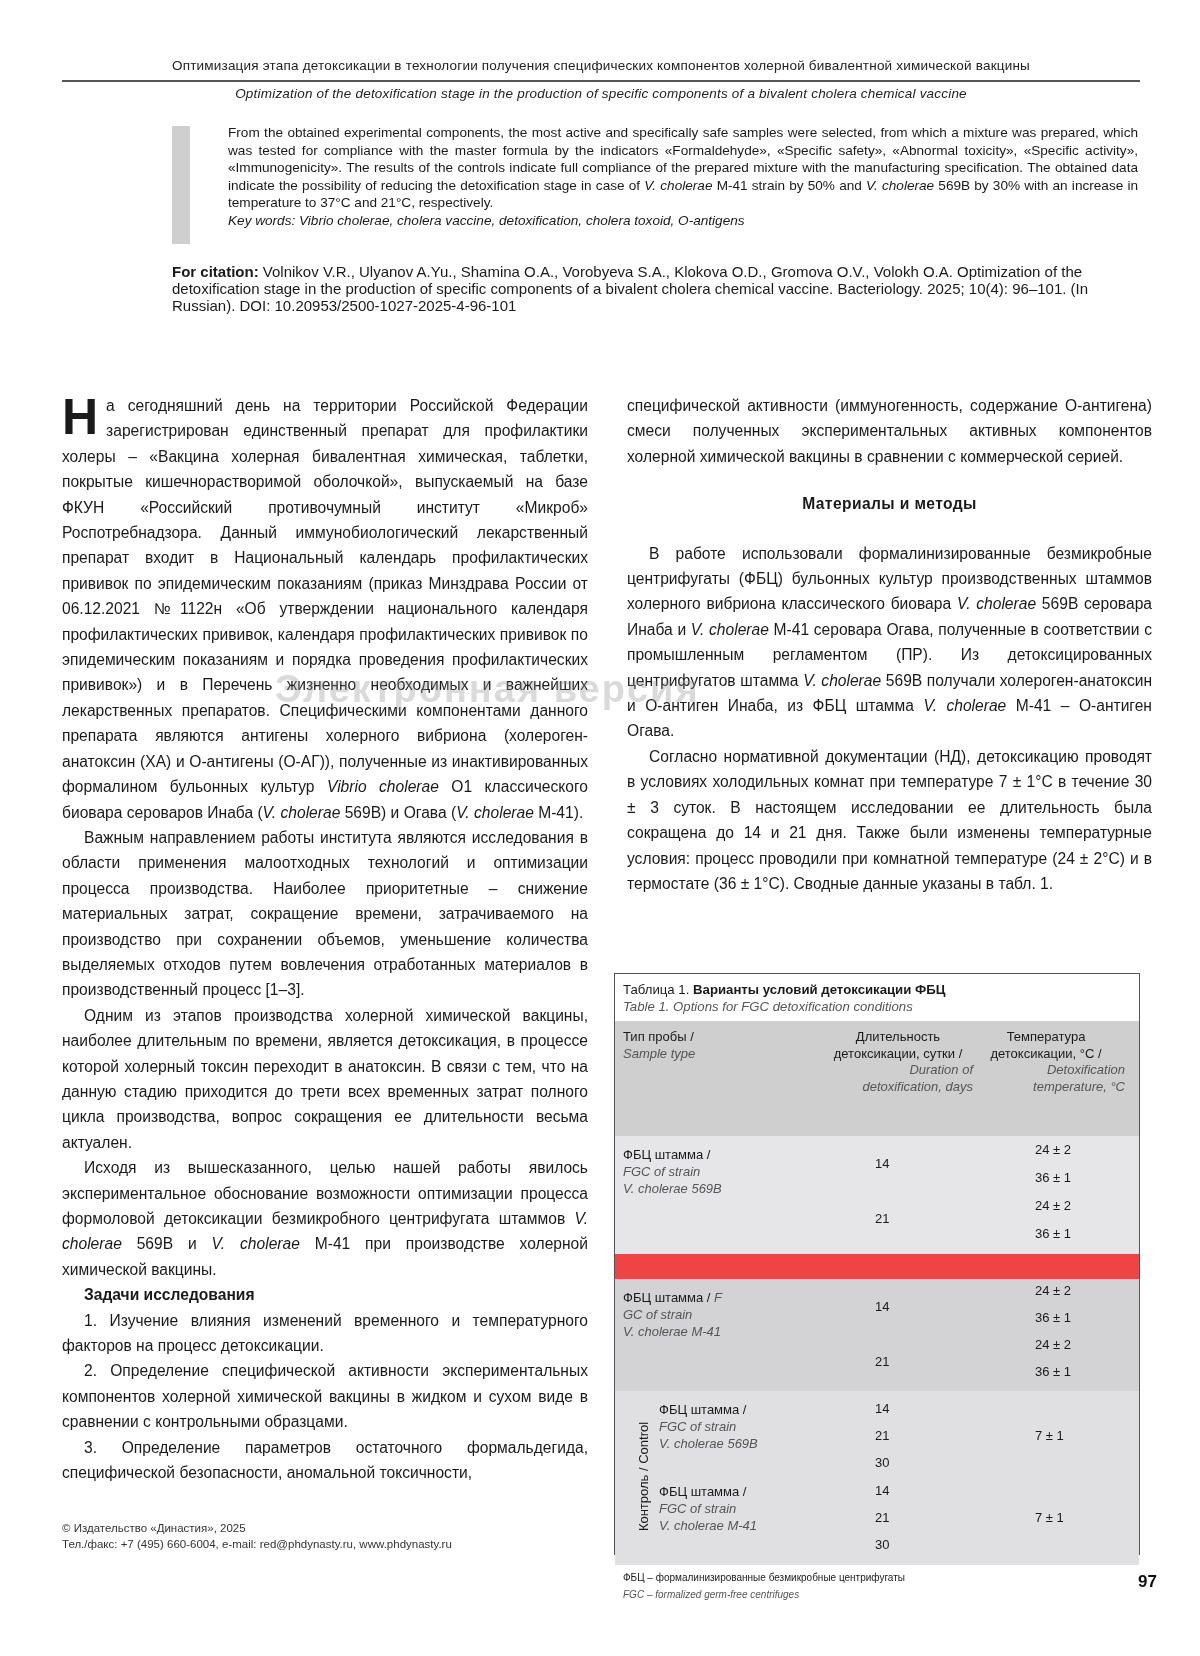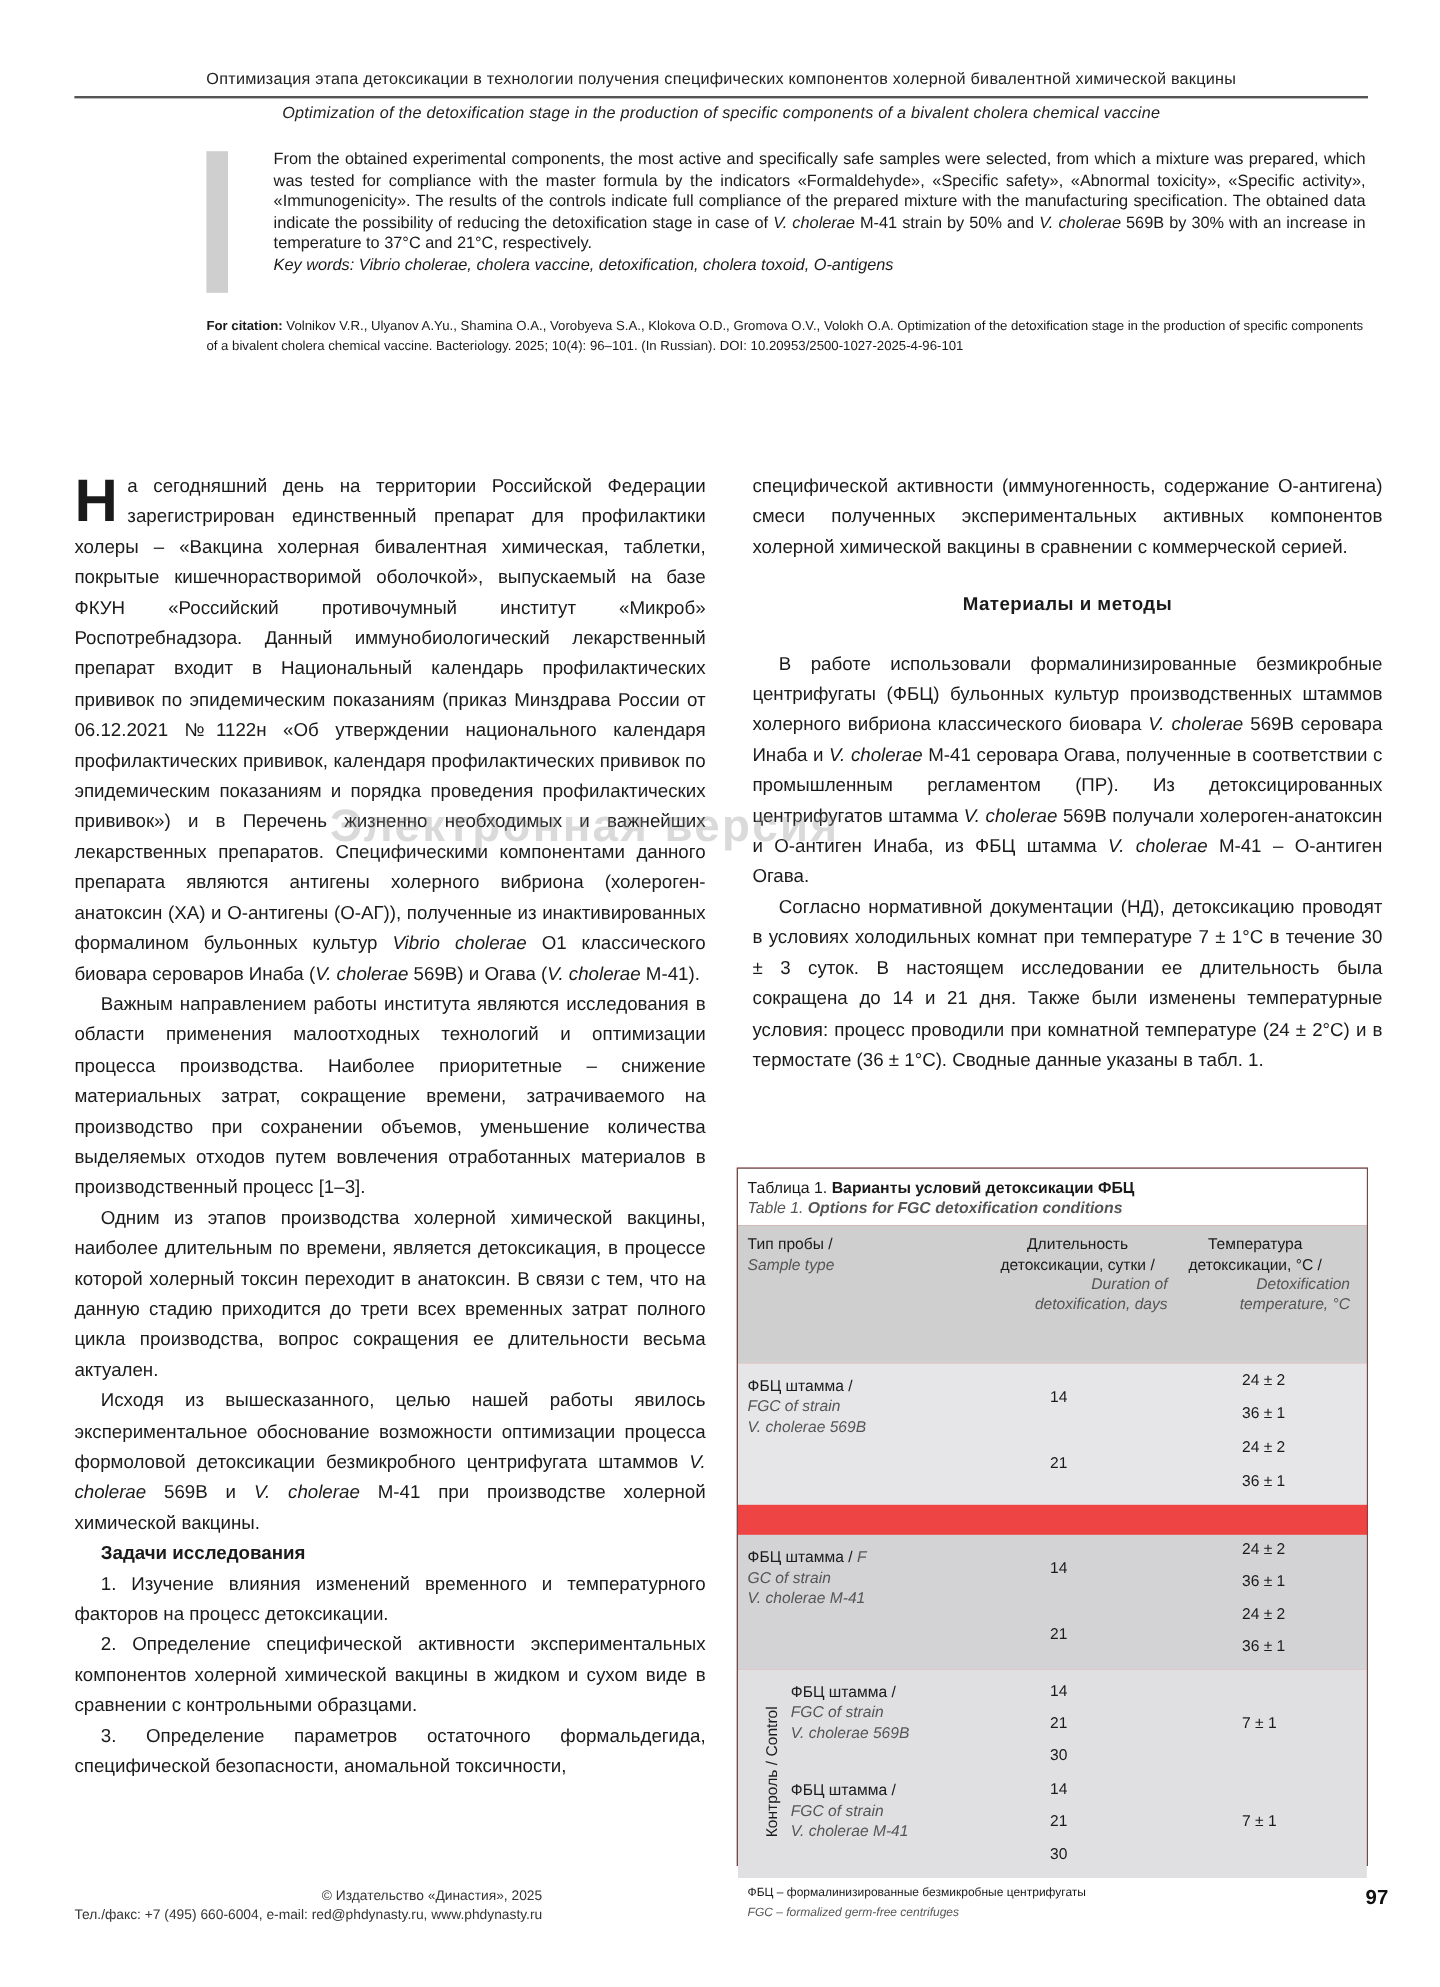--- a/index.html
+++ b/index.html
@@ -7,41 +7,41 @@
   body { position: relative; font-family: "Liberation Sans", sans-serif; color: #1a1a1a; overflow: hidden; }
 
   .running-head { position: absolute; left: 62px; top: 58px; width: 1078px; text-align: center; font-size: 13.5px; letter-spacing: 0.2px; color: #222; }
   .head-rule { position: absolute; left: 62px; top: 80px; width: 1078px; height: 2px; background: #555; }
   .running-head-en { position: absolute; left: 62px; top: 86px; width: 1078px; text-align: center; font-size: 13.5px; font-style: italic; color: #222; letter-spacing: 0.2px; }
 
   .abstract-bar { position: absolute; left: 172px; top: 126px; width: 18px; height: 118px; background: #cfcfcf; }
   .abstract { position: absolute; left: 228px; top: 124px; width: 910px; font-size: 13.6px; line-height: 17.6px; text-align: justify; color: #1a1a1a; }
   .abstract .kw { font-style: italic; display: block; }
 
-  .citation { position: absolute; left: 172px; top: 264px; width: 966px; font-size: 11px; line-height: 16.8px; color: #1a1a1a; }
+  .citation { position: absolute; left: 172px; top: 264px; width: 966px; font-size: 15px; line-height: 16.8px; color: #1a1a1a; }
   .citation b { font-weight: bold; }
 
   .col { position: absolute; font-size: 15.6px; line-height: 25.4px; text-align: justify; color: #1a1a1a; }
   .col-left { left: 62px; top: 393px; width: 526px; }
   .col-right { left: 627px; top: 393px; width: 525px; }
   .col p { text-indent: 22px; }
   .col p.noindent { text-indent: 0; }
   .dropcap { float: left; font-size: 50px; line-height: 44px; font-weight: bold; margin: 2px 8px 0 0; font-family: "Liberation Sans", sans-serif; }
   .col i { font-style: italic; }
   .subhead { font-weight: bold; text-indent: 22px; }
   .section-title { text-align: center; font-weight: bold; margin: 22px 0 24px; letter-spacing: 0.4px; }
 
   .watermark { position: absolute; left: 275px; top: 668px; font-size: 38px; font-weight: bold; color: rgba(150,150,150,0.35); white-space: nowrap; letter-spacing: 2px; pointer-events: none; }
 
   
   .tbl { position: absolute; left: 614px; top: 973px; width: 526px; height: 582px; border: 1.5px solid #555; background: #ef4444; font-size: 13.2px; }
   .tbl-caption { padding: 7px 8px 6px; line-height: 17px; background: #fff; }
   .tbl-caption .ru b { font-weight: bold; }
   .tbl-caption .en { font-style: italic; color: #555; }
-  .tbl-caption .en b { font-weight: bold; }
+  .tbl-caption .en b { font-weight: normal; }
   .tbl-head { position: relative; height: 115px; background: #cfcfcf; }
   .th { position: absolute; top: 8px; line-height: 16.5px; font-size: 13px; }
   .th .en { font-style: italic; color: #555; text-align: right; }
   .th-type { left: 8px; }
   .th-dur { left: 208px; width: 150px; text-align: center; }
   .th-temp { left: 352px; width: 158px; text-align: center; }
 
   .grp { position: relative; }
   .grp-a { height: 118px; background: #e6e6e8; }
   .grp-b { height: 112px; background: #d3d3d5; margin-top: 25px; }
@@ -50,21 +50,21 @@
   .rowlabel .en { font-style: italic; color: #555; }
   .cell { position: absolute; font-size: 13px; }
   .cell-dur { left: 260px; }
   .cell-temp { left: 420px; }
   .control-side { position: absolute; left: -32px; top: 78px; width: 120px; transform: rotate(-90deg); text-align: center; font-size: 13px; }
   .ctl-label { position: absolute; left: 44px; line-height: 17px; font-size: 13px; }
   .ctl-label .en { font-style: italic; color: #555; }
   .tbl-foot { padding: 4px 8px; line-height: 17px; font-size: 10px; background: #fff; }
   .tbl-foot .en { font-style: italic; color: #555; }
 
-  .footer { position: absolute; left: 62px; top: 1572px; font-size: 11.5px; line-height: 16px; color: #333; text-align: right; }
+  .footer { position: absolute; left: 62px; top: 1520px; font-size: 11.5px; line-height: 16px; color: #333; }
   .pagenum { position: absolute; left: 1138px; top: 1572px; font-size: 17px; font-weight: bold; color: #111; }
 </style>
 </head>
 <body>
 
 <div class="running-head">Оптимизация этапа детоксикации в технологии получения специфических компонентов холерной бивалентной химической вакцины</div>
 <div class="head-rule"></div>
 <div class="running-head-en">Optimization of the detoxification stage in the production of specific components of a bivalent cholera chemical vaccine</div>
 
 <div class="abstract-bar"></div>

